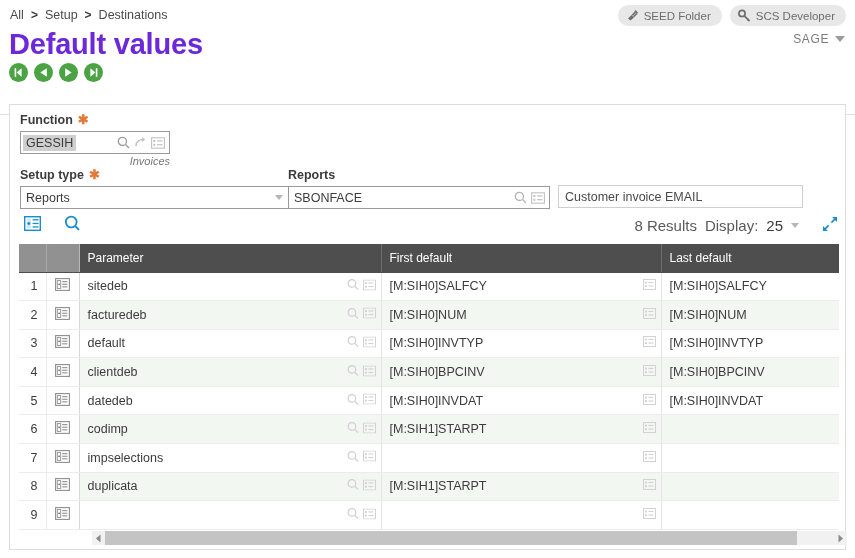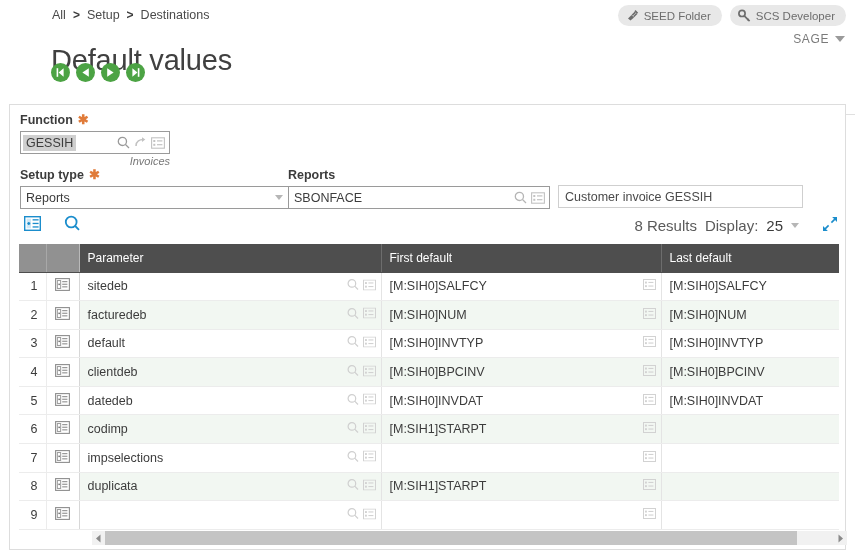--- a/index.html
+++ b/index.html
@@ -7,32 +7,32 @@
     margin: 0; padding: 0;
     width: 855px; height: 558px;
     background: #ffffff;
     font-family: "Liberation Sans", sans-serif;
     color: #3c3c3c;
     overflow: hidden;
   }
   .page { position: relative; width: 855px; height: 558px; background:#fff; }
 
   
-  .topbar { position:relative; height:115px; border-bottom:1px solid #e0e0e0;margin-left:42px; }
+  .topbar { position:relative; height:115px; border-bottom:1px solid #e0e0e0; }
   .breadcrumb {
     position:absolute; left:10px; top:8px;
     font-size:12.5px; color:#4a4a4a;
     display:flex; align-items:center; gap:7px;
   }
   .breadcrumb .crumb { cursor:pointer; }
   .breadcrumb .sep { font-weight:bold; font-size:12px; color:#3c3c3c; }
 
   .page-title {
-    position:absolute; left:9px; top:44px;
-    font-size:29px; font-weight:400; color:#404040;
+    position:absolute; left:9px; top:28px;
+    font-size:29px; font-weight:700; color:#6d28d9;
     letter-spacing:-0.2px;
   }
 
   .navbtns { position:absolute; left:9px; top:63px; display:flex; gap:6px; }
   .navbtn { width:19px; height:19px; cursor:pointer; display:block; }
 
   .badges { position:absolute; right:9px; top:5px; display:flex; gap:8px; }
   .badge {
     background:#e8e8e8; border-radius:11px;
     height:21px; padding:0 11px 0 8px;
@@ -274,21 +274,21 @@
               <rect x="6" y="3.3" width="5.4" height="1.2" fill="#c2c2c2"></rect>
               <rect x="2.3" y="6.8" width="2" height="2" fill="#c2c2c2"></rect>
               <rect x="6" y="7.1" width="5.4" height="1.2" fill="#c2c2c2"></rect>
             </svg>
         </span>
       </div>
     </div>
 
     <div style="position:absolute;left:548px;top:80px;width:245px;">
       <div class="plainbox">
-        <span>Customer invoice GESSIH</span>
+        <span>Customer invoice EMAIL</span>
       </div>
     </div>
 
     <div class="gridtools">
       <span class="tool-ic" style="left:14px;top:4px;">
         <svg width="17" height="15" viewBox="0 0 17 15">
             <rect x="0.7" y="0.7" width="15.6" height="13.6" fill="none" stroke="#1b8dcc" stroke-width="1.4"></rect>
             <rect x="2.6" y="2.7" width="4.4" height="9.6" fill="#1b8dcc" opacity="0.2"></rect>
             <path d="M3.3 7.5 L6.3 7.5 M4.8 6 L4.8 9" stroke="#1b8dcc" stroke-width="1.3"></path>
             <rect x="8.6" y="3.2" width="6" height="1.3" fill="#1b8dcc"></rect>

